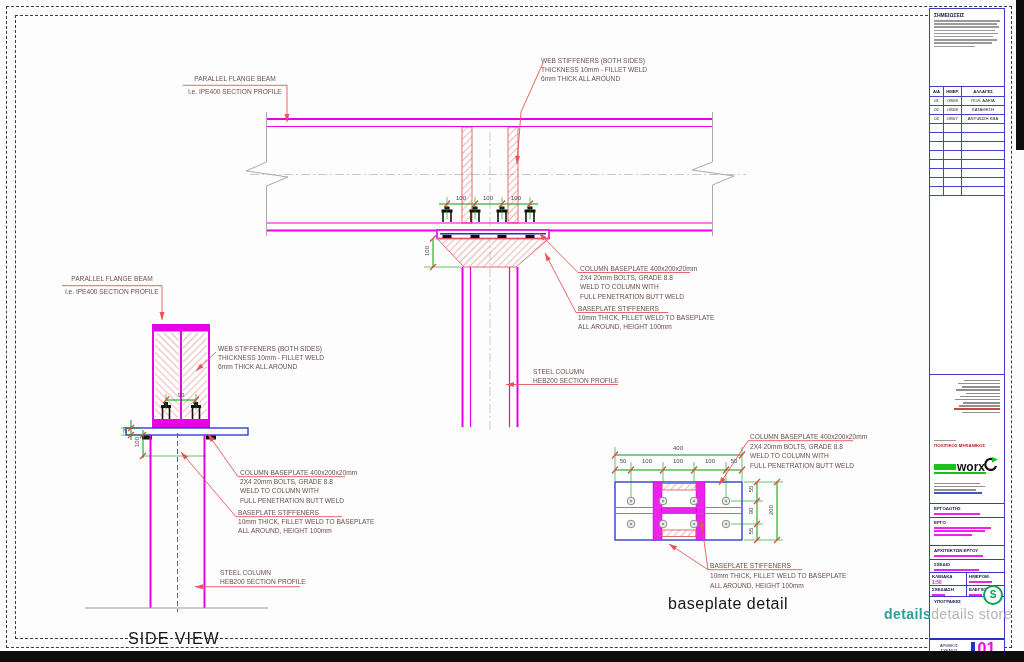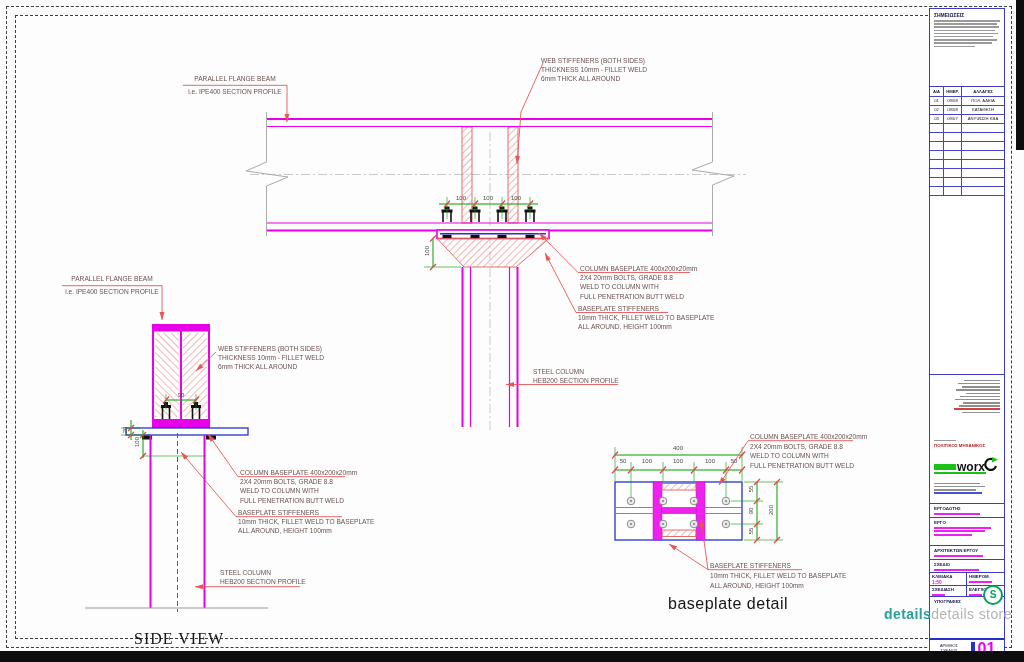--- a/index.html
+++ b/index.html
@@ -312,21 +312,21 @@
     <div>10mm THICK, FILLET WELD TO BASEPLATE</div>
     <div>ALL AROUND, HEIGHT 100mm</div>
   </div>
   <div class="ann" style="left:220px;top:568px;">
     <div>STEEL COLUMN</div>
     <div>HEB200 SECTION PROFILE</div>
   </div>
   <div class="dim rot" style="left:114px;top:427px;">20</div>
   <div class="dim rot" style="left:126px;top:439px;">100</div>
   <div class="dim" style="left:173px;top:392px;width:16px;">90</div>
-  <div class="view-title" style="left:134px;top:630px;font-family:Liberation Serif, serif;">SIDE VIEW</div>
+  <div class="view-title" style="left:128px;top:630px;">SIDE VIEW</div>
 
   <div class="ann" style="left:750px;top:432px;line-height:9.5px;">
     <div>COLUMN BASEPLATE 400x200x20mm</div>
     <div>2X4 20mm BOLTS, GRADE 8.8</div>
     <div>WELD TO COLUMN WITH</div>
     <div>FULL PENETRATION BUTT WELD</div>
   </div>
   <div class="ann" style="left:710px;top:561px;line-height:9.8px;">
     <div>BASEPLATE STIFFENERS</div>
     <div>10mm THICK, FILLET WELD TO BASEPLATE</div>

